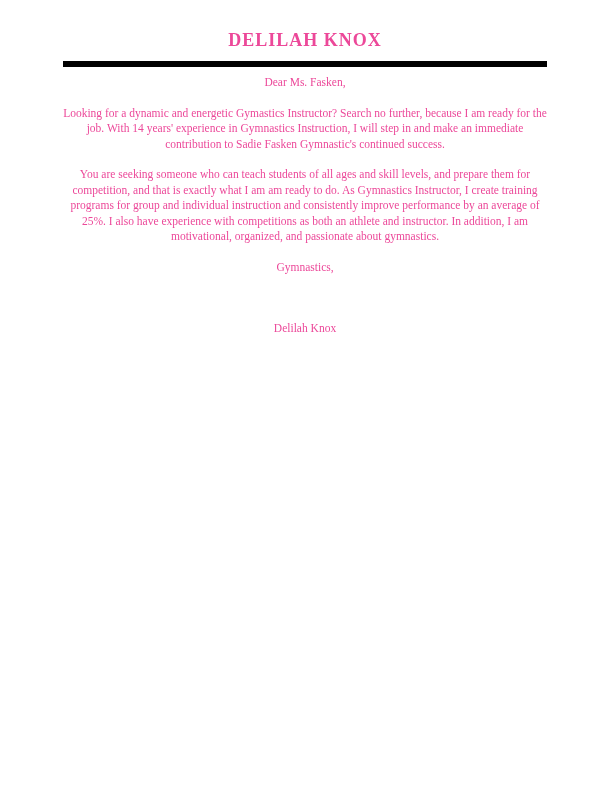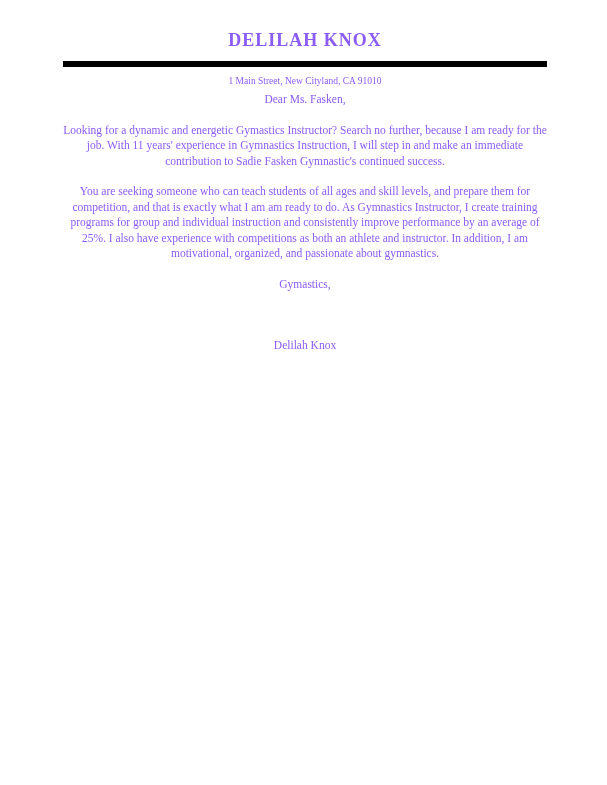--- a/index.html
+++ b/index.html
@@ -6,21 +6,21 @@
     margin: 0;
     padding: 0;
     background: #ffffff;
   }
   .page {
     position: relative;
     width: 607px;
     height: 785px;
     background: #ffffff;
     font-family: "Liberation Serif", "DejaVu Serif", serif;
-    color: #8b5cf6;
+    color: #ec4899;
     box-sizing: border-box;
     overflow: hidden;
   }
   .content {
     position: absolute;
     left: 63px;
     right: 60px;
     top: 30px;
   }
   .letter-head {
@@ -64,25 +64,24 @@
 </style>
 </head>
 <body>
 
 <div class="page">
   <div class="content">
 
     <div class="letter-head">
       <div class="name">DELILAH KNOX</div>
       <div class="head-rule"></div>
-      <p class="contact-line">1 Main Street, New Cityland, CA 91010</p>
     </div>
 
     <div class="letter-body">
       <p class="salutation">Dear Ms. Fasken,</p>
-      <p class="para">Looking for a dynamic and energetic Gymastics Instructor? Search no further, because I am ready for the job. With 11 years' experience in Gymnastics Instruction, I will step in and make an immediate contribution to Sadie Fasken Gymnastic's continued success.</p>
+      <p class="para">Looking for a dynamic and energetic Gymastics Instructor? Search no further, because I am ready for the job. With 14 years' experience in Gymnastics Instruction, I will step in and make an immediate contribution to Sadie Fasken Gymnastic's continued success.</p>
       <p class="para">You are seeking someone who can teach students of all ages and skill levels, and prepare them for competition, and that is exactly what I am am ready to do. As Gymnastics Instructor, I create training programs for group and individual instruction and consistently improve performance by an average of 25%. I also have experience with competitions as both an athlete and instructor. In addition, I am motivational, organized, and passionate about gymnastics.</p>
-      <p class="closing">Gymastics,</p>
+      <p class="closing">Gymnastics,</p>
       <p class="signature">Delilah Knox</p>
     </div>
 
   </div>
 </div>
 
 </body></html>

